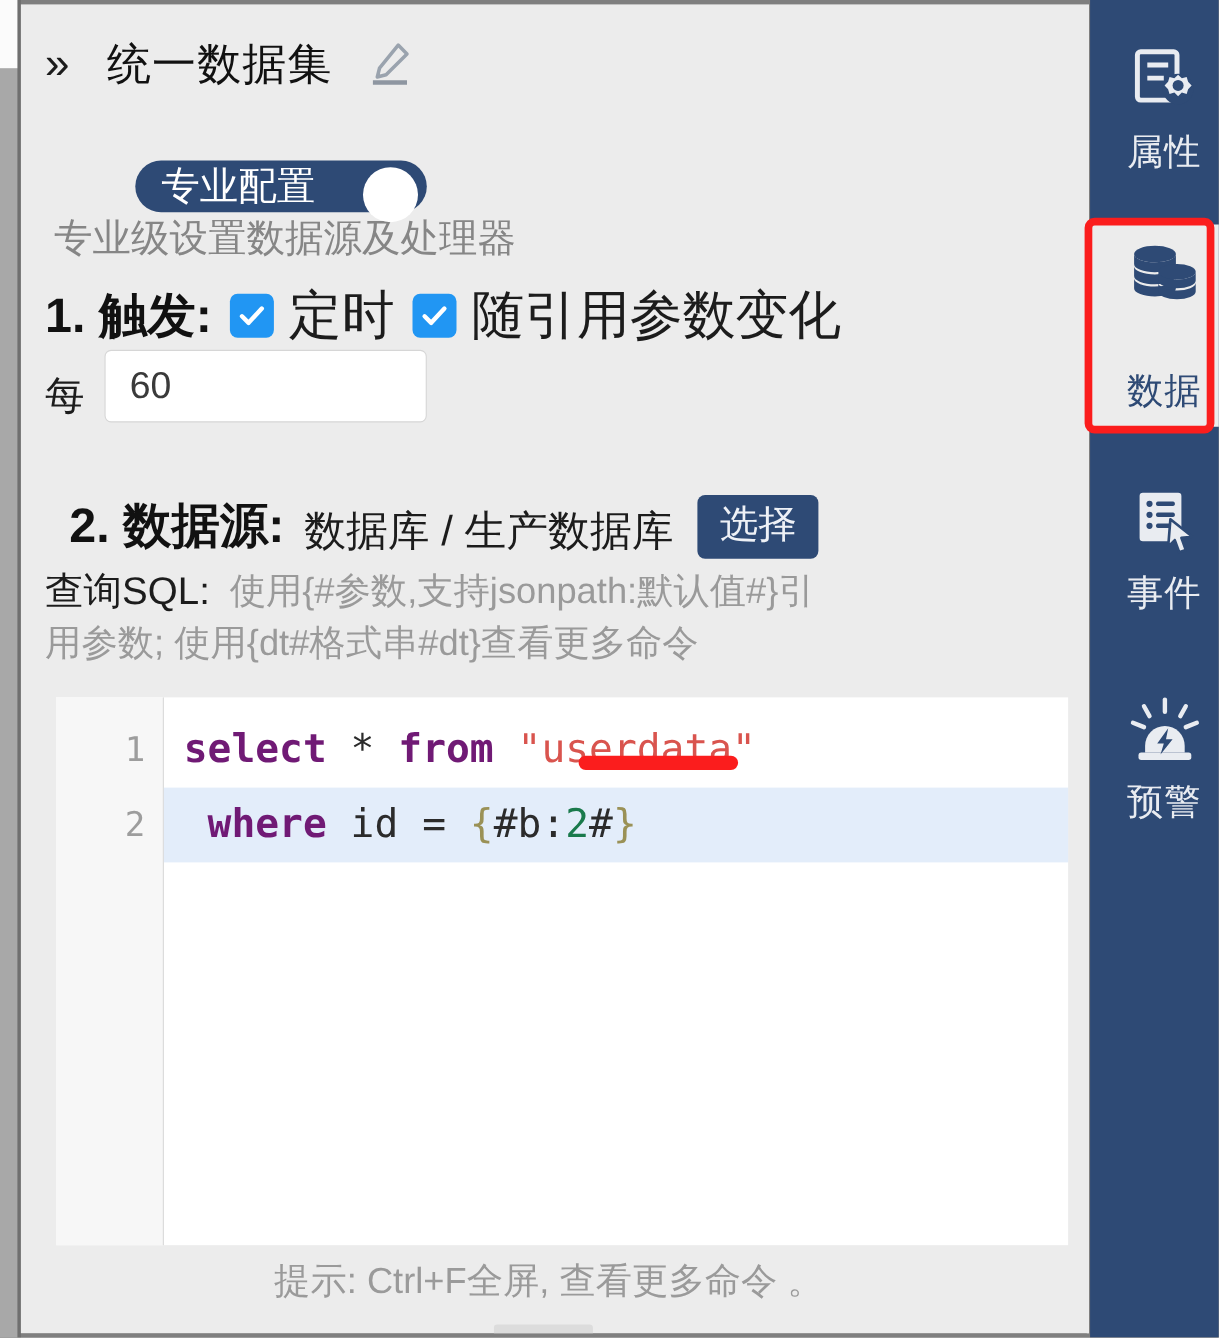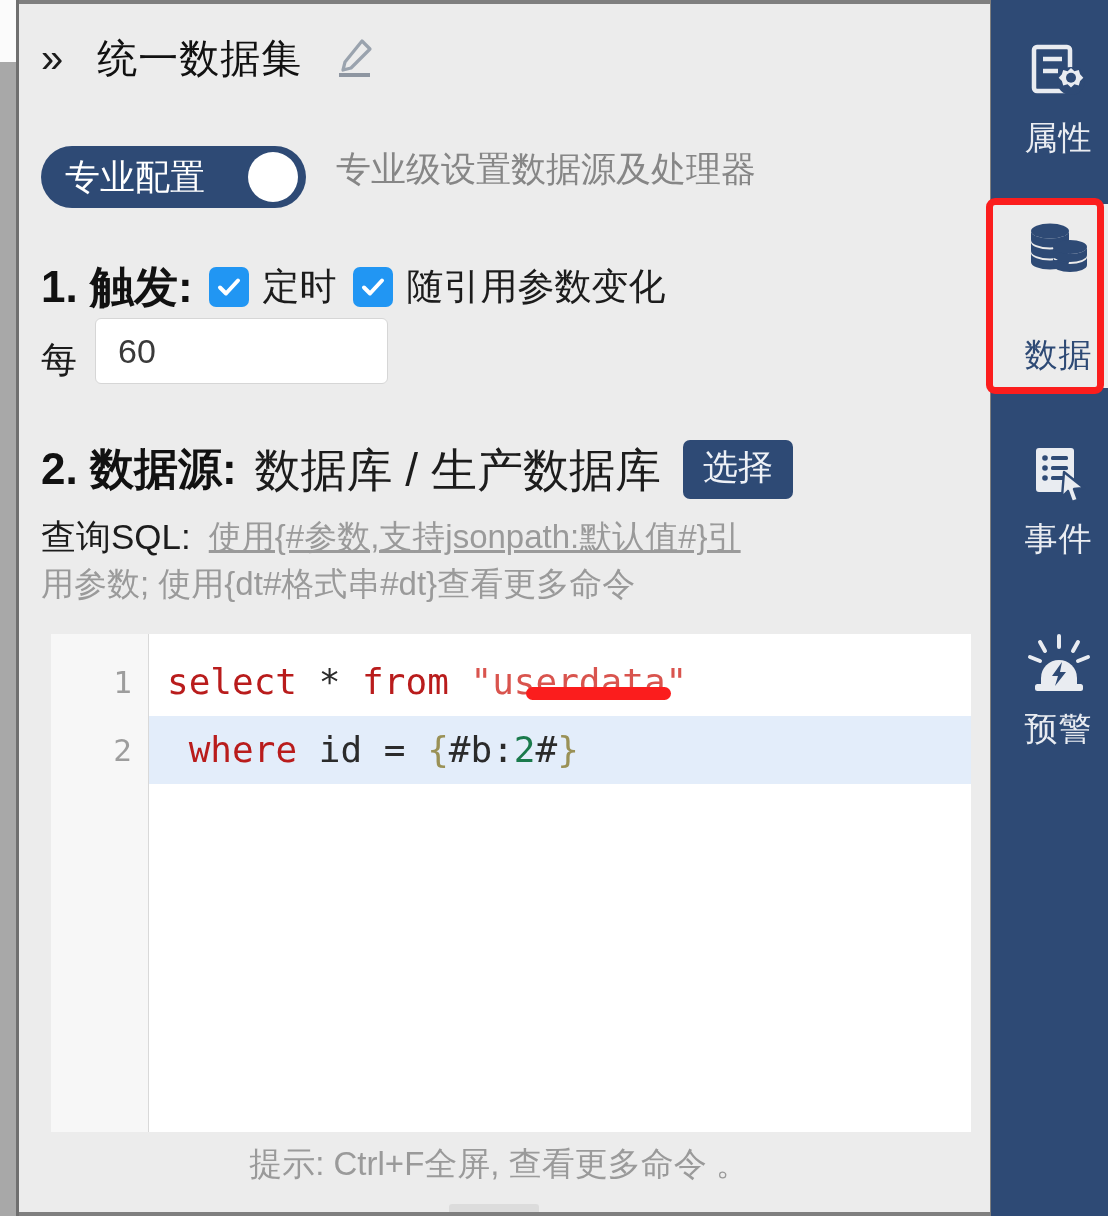--- a/index.html
+++ b/index.html
@@ -26,54 +26,54 @@
   }
 
   
   .header{position:absolute;left:0;top:22px;height:64px;width:100%;display:flex;align-items:center;}
   .chev{font-size:40px;color:#1c1c1c;margin-left:22px;line-height:1;font-weight:400;}
   .title{font-size:40px;color:#111;margin-left:34px;letter-spacing:1px;}
   .edit-pencil{margin-left:30px;width:44px;height:44px;position:relative;}
   .edit-pencil svg{display:block;}
 
   
-  .toggle-row{position:absolute;left:0;top:142px;height:66px;display:flex;align-items:flex-start;}
+  .toggle-row{position:absolute;left:0;top:142px;height:66px;display:flex;align-items:center;flex-direction:column;}
   .toggle{
     margin-left:22px;width:265px;height:62px;border-radius:34px;background:#2e4a75;
     display:flex;align-items:center;position:relative;box-sizing:border-box;
   }
   .toggle-label{color:#fff;font-size:35px;margin-left:24px;letter-spacing:0px;}
   .toggle-knob{position:absolute;right:8px;top:6px;width:50px;height:50px;border-radius:50%;background:#fff;}
   .toggle-desc{margin-left:30px;font-size:35px;color:#868686;}
 
   
   .trigger{position:absolute;left:22px;top:252px;width:920px;}
   .trig-line1{display:flex;align-items:center;height:62px;}
   .sec-num{font-size:44px;font-weight:bold;color:#111;white-space:nowrap;}
   .cb{
     width:40px;height:40px;border-radius:7px;background:#2196f3;
     display:inline-flex;align-items:center;justify-content:center;margin:0 14px 0 16px;flex:none;
   }
   .cb svg{display:block;}
-  .cb-text{font-size:37px;color:#1c1c1c;}
+  .cb-text{font-size:48px;color:#1c1c1c;}
   .trig-line2{display:flex;align-items:center;height:76px;margin-top:4px;position:relative;}
   .mei{font-size:36px;color:#1c1c1c;}
   .num-input{
     position:absolute;left:54px;top:-4px;width:293px;height:66px;
     background:#fff;border:1px solid #d6d6d6;border-radius:6px;
     font-size:34px;color:#3a3a3a;padding:0 0 0 22px;box-sizing:border-box;
     font-family:"Liberation Sans","DejaVu Sans",sans-serif;
     outline:none;
   }
   .miao{position:absolute;left:368px;font-size:36px;color:#1c1c1c;}
 
   
   .datasrc{position:absolute;left:22px;top:436px;width:930px;}
-  .ds-line1{display:flex;align-items:flex-start;height:68px;}
-  .ds-path{font-size:46px;color:#1c1c1c;margin-left:18px;}
+  .ds-line1{display:flex;align-items:flex-end;height:68px;margin-left:22px;}
+  .ds-path{font-size:38px;color:#1c1c1c;margin-left:18px;}
   .ds-btn{
     margin-left:22px;background:#2e4a75;color:#eef1f6;border:none;border-radius:7px;
     font-size:35px;padding:8px 20px 12px 20px;cursor:pointer;
     font-family:"Liberation Sans","DejaVu Sans",sans-serif;line-height:1.1;
   }
   .sql-hint{margin-top:6px;}
   .sql-hint-row{display:flex;align-items:center;}
   .sql-label{font-size:35px;color:#1c1c1c;white-space:nowrap;}
   .sql-hint-text{font-size:33px;color:#9a9a9a;line-height:1.28;}
   .sql-hint-l2{font-size:33px;color:#9a9a9a;line-height:1.28;margin-top:2px;}
@@ -86,21 +86,21 @@
   .gutter{
     width:98px;background:#f7f7f7;border-right:1px solid #d9d9d9;
     font-family:"DejaVu Sans Mono","Liberation Mono",monospace;
     font-size:31px;color:#9d9d9d;text-align:right;padding-top:14px;box-sizing:border-box;
   }
   .gutter div{height:68px;line-height:68px;padding-right:16px;}
   .code{flex:1;position:relative;padding-top:14px;
         font-family:"DejaVu Sans Mono","Liberation Mono",monospace;font-size:36px;}
   .code-line{height:68px;line-height:68px;padding-left:18px;white-space:pre;position:relative;}
   .code-line.active{background:#e3edfa;}
-  .tok-kw{color:#b91c1c;}
+  .tok-kw{color:#701a75;font-weight:bold;}
   .tok-op{color:#2b2b2b;}
   .tok-str{color:#d9544e;}
   .tok-plain{color:#2b2b2b;}
   .tok-brace{color:#9a9156;}
   .tok-num{color:#1a7a4c;}
   .red-underline{
     position:absolute;left:377px;top:53px;width:145px;height:13px;
     background:#fb1d1d;border-radius:7px;
   }
 
@@ -185,21 +185,21 @@
 
     <div class="datasrc">
       <div class="ds-line1">
         <span class="sec-num">2. 数据源:</span>
         <span class="ds-path">数据库 / 生产数据库</span>
         <button class="ds-btn">选择</button>
       </div>
       <div class="sql-hint">
         <div class="sql-hint-row">
           <span class="sql-label">查询SQL:</span>
-          <span class="sql-hint-text" style="margin-left:18px;text-decoration:underline;">使用{#参数,支持jsonpath:默认值#}引</span>
+          <span class="sql-hint-text" style="margin-left:18px;">使用{#参数,支持jsonpath:默认值#}引</span>
         </div>
         <div class="sql-hint-l2">用参数; 使用{dt#格式串#dt}查看更多命令</div>
       </div>
     </div>
 
     <div class="editor">
       <div class="gutter" id="gutter">
           <div>1</div>
           <div>2</div>
         </div>

